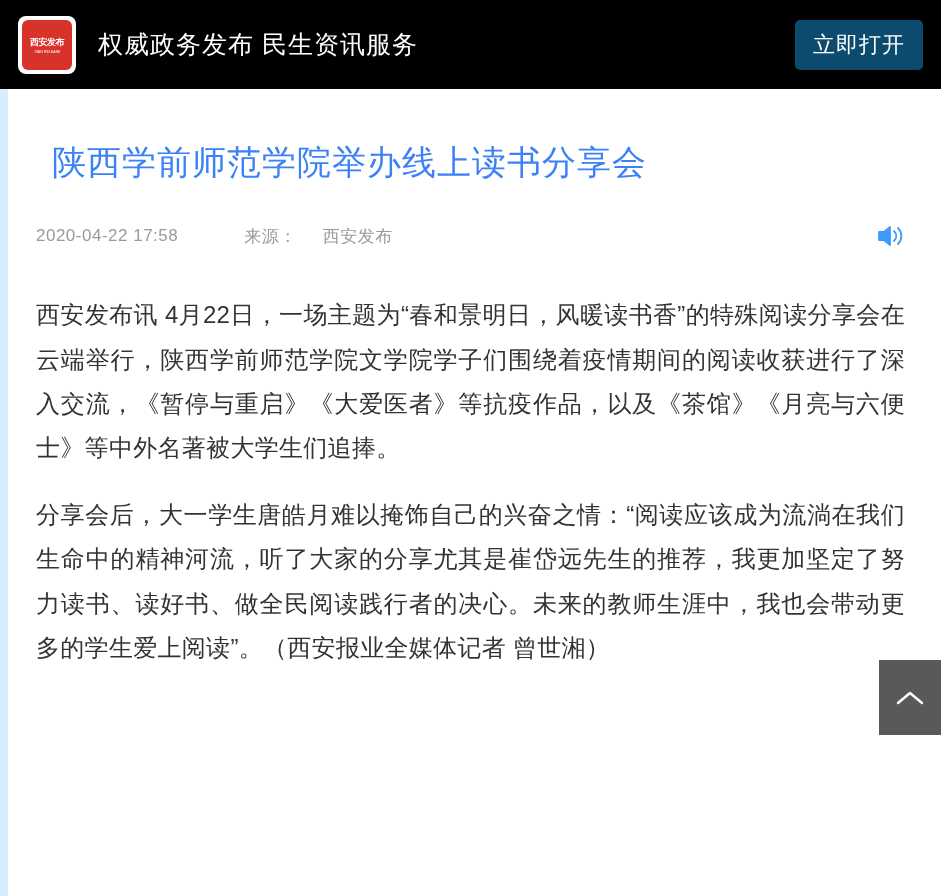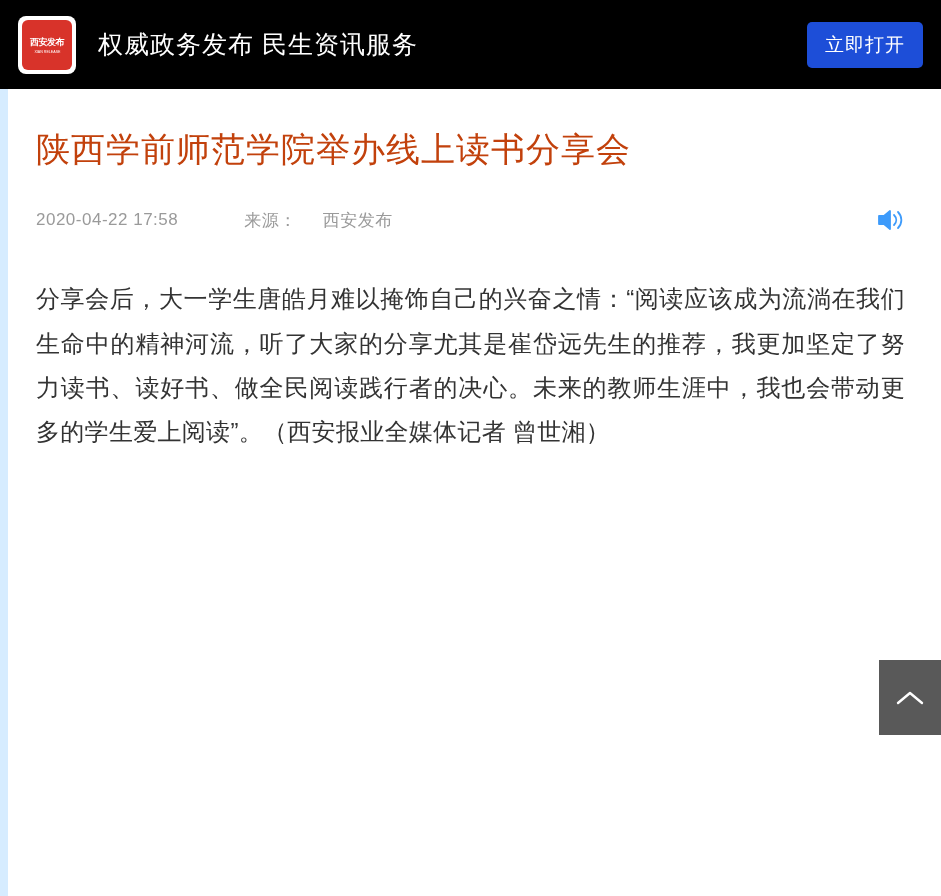--- a/index.html
+++ b/index.html
@@ -63,23 +63,23 @@
   }
   .app-title {
     color: #ffffff;
     font-size: 25px;
     margin-left: 22px;
     letter-spacing: 1px;
     white-space: nowrap;
   }
   .open-button {
     margin-left: auto;
-    background: #1d4ed8;
+    background: #0c4a6e;
     color: #ffffff;
-    font-size: 19px;
+    font-size: 22px;
     padding: 10px 18px;
     border-radius: 5px;
     border: none;
     cursor: pointer;
     font-family: "Liberation Sans", sans-serif;
     letter-spacing: 1px;
   }
 
   
   .edge-strip {
@@ -91,25 +91,26 @@
     background: #d6ecff;
   }
 
   
   .article {
     padding: 38px 36px 0 36px;
     box-sizing: border-box;
   }
   .headline {
     font-size: 34px;
-    color: #c2410c;
+    color: #3b82f6;
     font-weight: normal;
-    margin: 0;
+    margin: 16px;
     line-height: 1.3;
     letter-spacing: 1px;
+    font-family: Liberation Mono, monospace;
   }
   .meta-row {
     display: flex;
     align-items: center;
     margin-top: 34px;
     gap: 20px;
   }
   .meta-date {
     color: #9a9a9a;
     font-size: 17px;
@@ -185,20 +186,21 @@
     <span class="speaker-icon">
       <svg width="30" height="26" viewBox="0 0 30 26" fill="none" stroke="#3d9bfb" stroke-width="1.8">
         <path d="M4 9 H9 L15 4 V22 L9 17 H4 Z" fill="#3d9bfb" stroke="#3d9bfb" stroke-linejoin="round"></path>
         <path d="M19 8 C22 11 22 15 19 18" stroke-linecap="round"></path>
         <path d="M23 5 C27.5 9.5 27.5 16.5 23 21" stroke-linecap="round"></path>
       </svg>
     </span>
   </div>
 
   <div class="body-text">
+    <p class="para">西安发布讯 4月22日，一场主题为“春和景明日，风暖读书香”的特殊阅读分享会在云端举行，陕西学前师范学院文学院学子们围绕着疫情期间的阅读收获进行了深入交流，《暂停与重启》《大爱医者》等抗疫作品，以及《茶馆》《月亮与六便士》等中外名著被大学生们追捧。</p>
     <p class="para">分享会后，大一学生唐皓月难以掩饰自己的兴奋之情：“阅读应该成为流淌在我们生命中的精神河流，听了大家的分享尤其是崔岱远先生的推荐，我更加坚定了努力读书、读好书、做全民阅读践行者的决心。未来的教师生涯中，我也会带动更多的学生爱上阅读”。（西安报业全媒体记者 曾世湘）</p>
   </div>
 </div>
 
 <div class="to-top">
   <span>
     <svg width="30" height="18" viewBox="0 0 30 18" fill="none" stroke="#ffffff" stroke-width="2.4" stroke-linecap="round" stroke-linejoin="round">
       <path d="M3 14 L15 4 L27 14"></path>
     </svg>
   </span>

